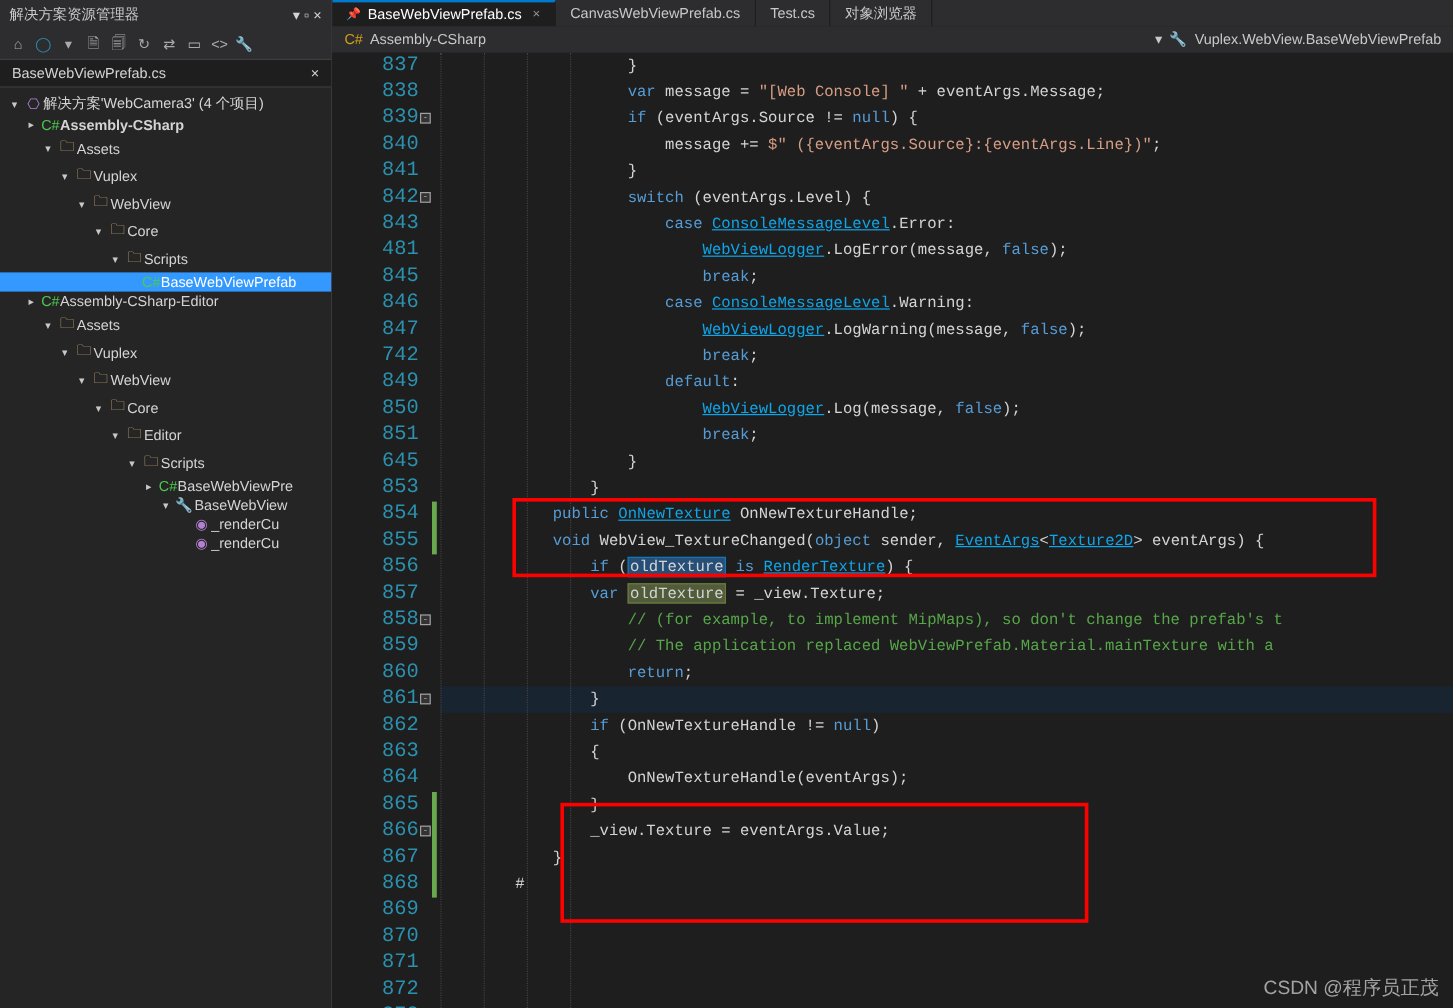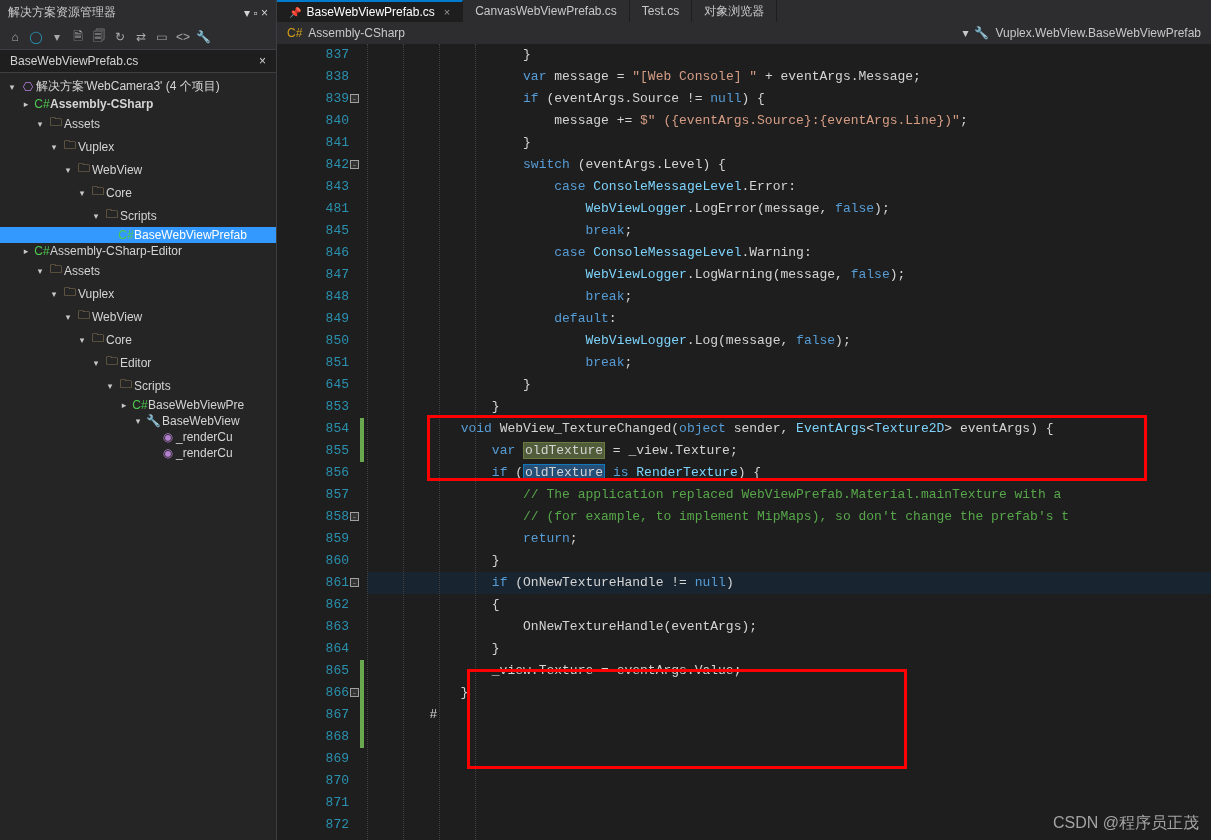--- a/index.html
+++ b/index.html
@@ -141,41 +141,41 @@
   .gutter {
     width: 90px;
     background: #1e1e1e;
     text-align: right;
     padding-right: 18px;
     position: relative;
   }
   .gutter .ln {
     color: #2b91af;
     line-height: 22px;
-    font-size: 13px;
+    font-size: 17px;
   }
   .change-bar {
     position: absolute;
     right: 3px;
     width: 4px;
     background: #6aa84f;
   }
   .code {
     flex: 1;
     position: relative;
   }
   .code-line {
     line-height: 22px;
     white-space: pre;
     position: relative;
   }
 
   
   .kw { color: #569cd6; }
-  .type { color: #7dd3fc; }
+  .type { color: #0ea5e9; text-decoration: underline; }
   .str { color: #d69d85; }
   .com { color: #57a64a; }
   .hl1 { background: #264f78; border:1px solid #1177bb; padding:0 1px;}
   .hl2 { background: #515c3a; padding: 0 1px; border:1px solid #6d7a3f;}
 
   .red-box {
     position: absolute;
     border: 3px solid #ff0000;
     pointer-events: none;
   }
@@ -377,21 +377,21 @@
       <div class="ln">838</div>
       <div class="ln">839</div>
       <div class="ln">840</div>
       <div class="ln">841</div>
       <div class="ln">842</div>
       <div class="ln">843</div>
       <div class="ln">481</div>
       <div class="ln">845</div>
       <div class="ln">846</div>
       <div class="ln">847</div>
-      <div class="ln">848</div>
+      <div class="ln">742</div>
       <div class="ln">849</div>
       <div class="ln">850</div>
       <div class="ln">851</div>
       <div class="ln">645</div>
       <div class="ln">853</div>
       <div class="ln">854</div>
       <div class="ln">855</div>
       <div class="ln">856</div>
       <div class="ln">857</div>
       <div class="ln">858</div>
@@ -434,27 +434,28 @@
       <div class="code-line">                            <span class="kw">break</span>;</div>
       <div class="code-line">                        <span class="kw">case</span> <span class="type">ConsoleMessageLevel</span>.Warning:</div>
       <div class="code-line">                            <span class="type">WebViewLogger</span>.LogWarning(message, <span class="kw">false</span>);</div>
       <div class="code-line">                            <span class="kw">break</span>;</div>
       <div class="code-line">                        <span class="kw">default</span>:</div>
       <div class="code-line">                            <span class="type">WebViewLogger</span>.Log(message, <span class="kw">false</span>);</div>
       <div class="code-line">                            <span class="kw">break</span>;</div>
       <div class="code-line">                    }</div>
       <div class="code-line">                }</div>
       <div class="code-line"></div>
+      <div class="code-line">            <span class="kw">public</span> <span class="type">OnNewTexture</span> OnNewTextureHandle;</div>
       <div class="code-line"></div>
       <div class="code-line">            <span class="kw">void</span> WebView_TextureChanged(<span class="kw">object</span> sender, <span class="type">EventArgs</span>&lt;<span class="type">Texture2D</span>&gt; eventArgs) {</div>
       <div class="code-line"></div>
+      <div class="code-line">                <span class="kw">if</span> (<span class="hl1">oldTexture</span> <span class="kw">is</span> <span class="type">RenderTexture</span>) {</div>
       <div class="code-line">                <span class="kw">var</span> <span class="hl2">oldTexture</span> = _view.Texture;</div>
-      <div class="code-line">                <span class="kw">if</span> (<span class="hl1">oldTexture</span> <span class="kw">is</span> <span class="type">RenderTexture</span>) {</div>
+      <div class="code-line"><span class="com">                    // (for example, to implement MipMaps), so don't change the prefab's t</span></div>
       <div class="code-line"><span class="com">                    // The application replaced WebViewPrefab.Material.mainTexture with a </span></div>
-      <div class="code-line"><span class="com">                    // (for example, to implement MipMaps), so don't change the prefab's t</span></div>
       <div class="code-line">                    <span class="kw">return</span>;</div>
       <div class="code-line">                }</div>
       <div class="code-line">                <span class="kw">if</span> (OnNewTextureHandle != <span class="kw">null</span>)</div>
       <div class="code-line">                {</div>
       <div class="code-line">                    OnNewTextureHandle(eventArgs);</div>
       <div class="code-line">                }</div>
       <div class="code-line">                _view.Texture = eventArgs.Value;</div>
       <div class="code-line">            }</div>
       <div class="code-line">        #</div>
     </div>

